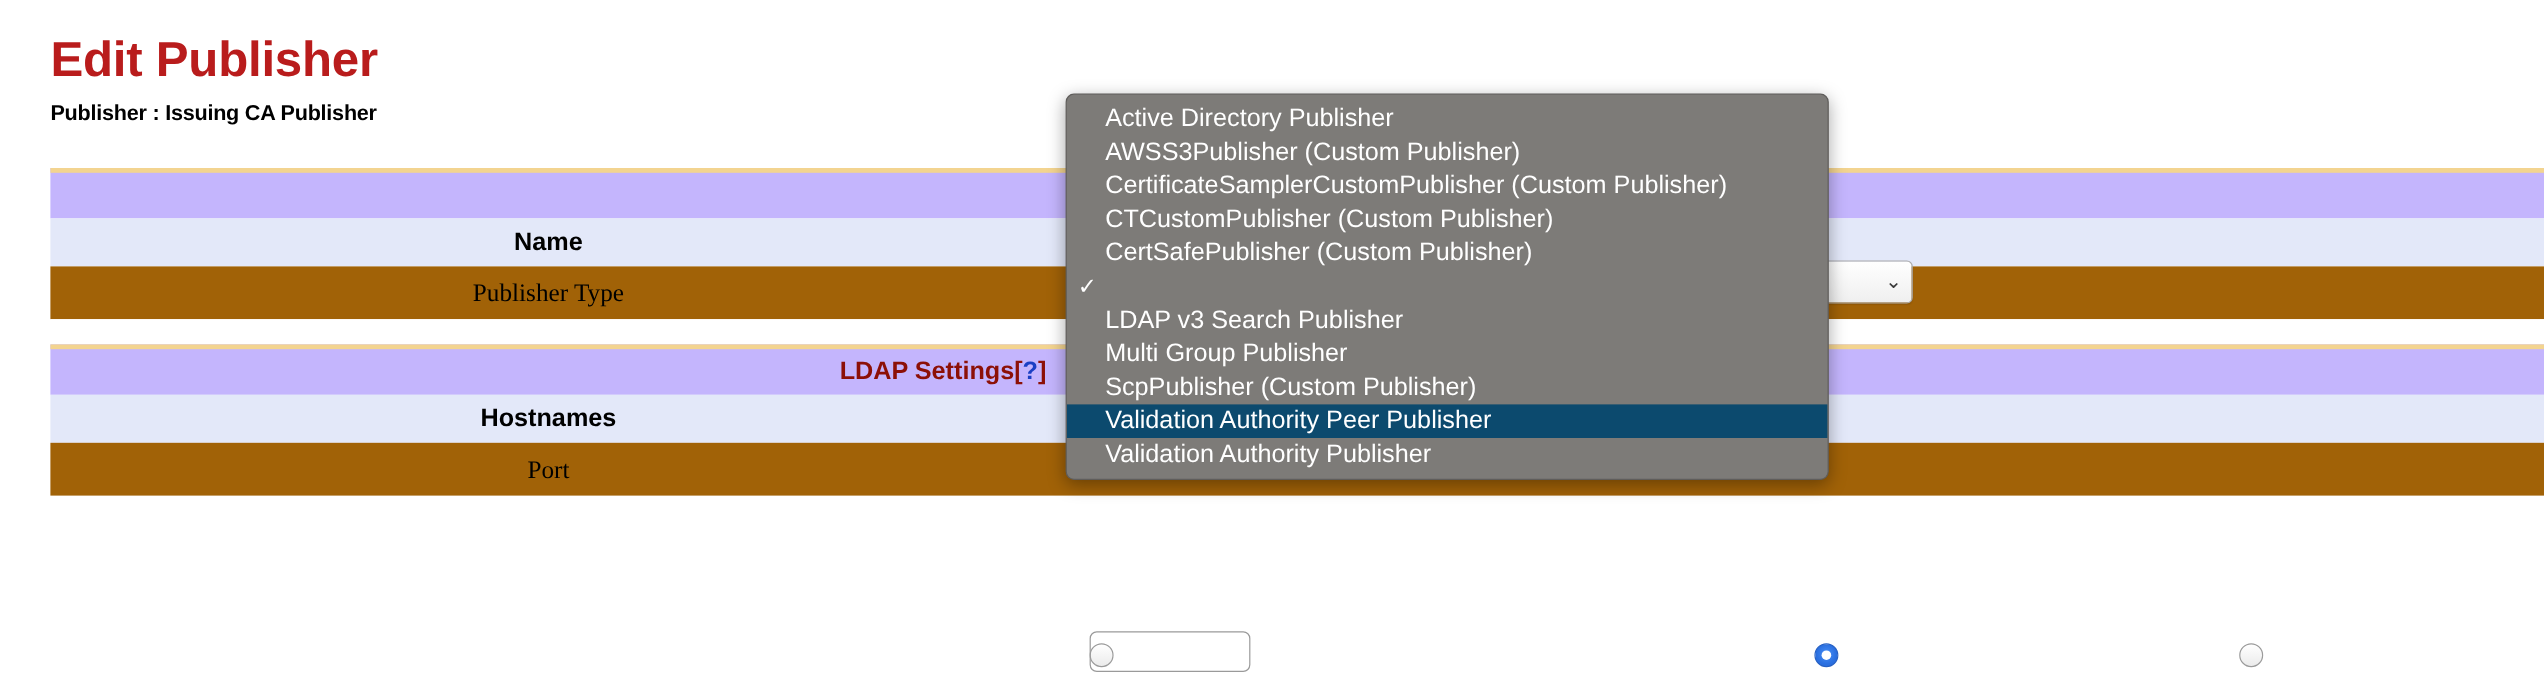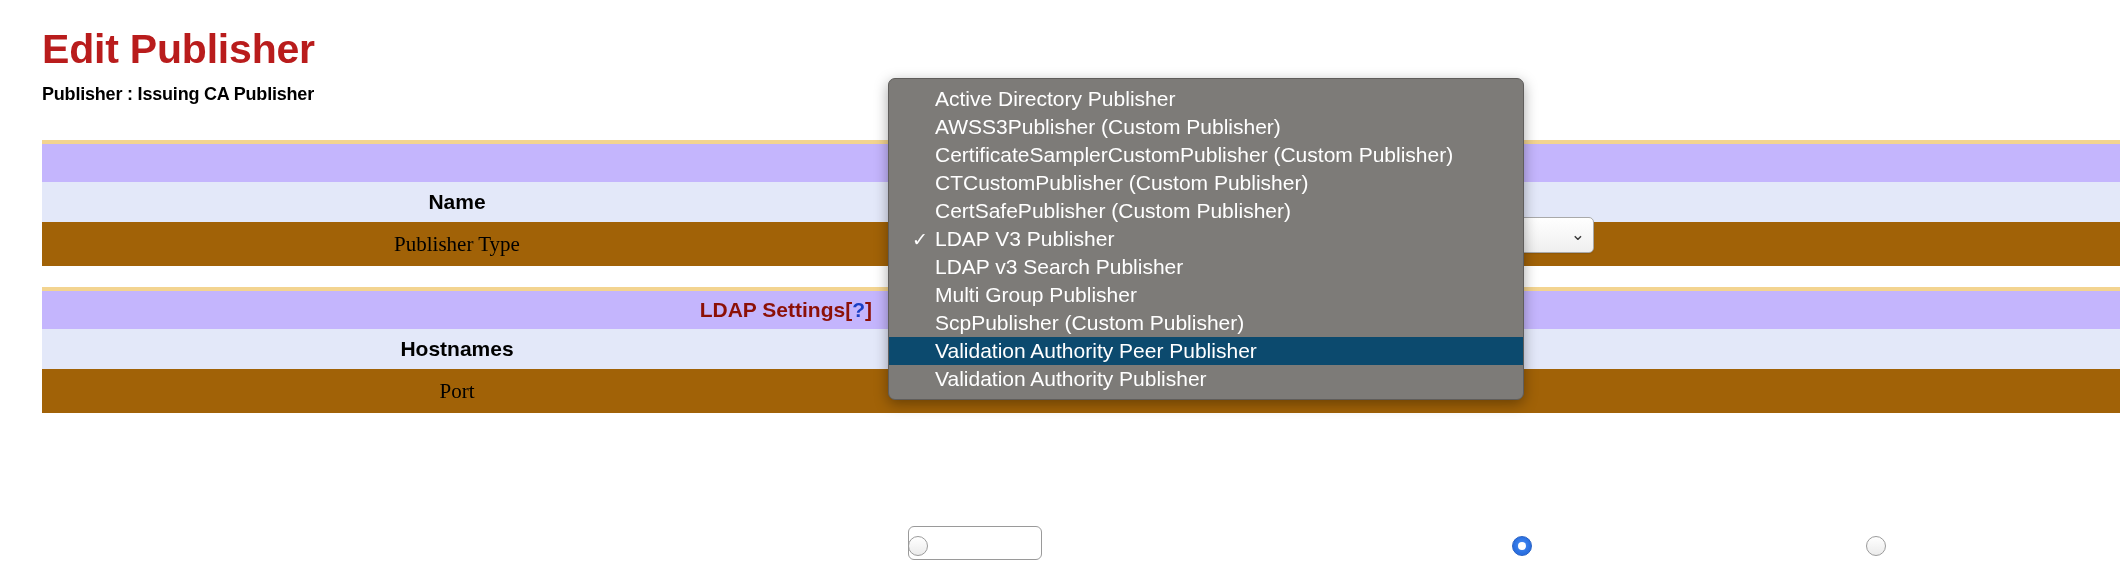--- a/index.html
+++ b/index.html
@@ -188,21 +188,21 @@
     box-sizing: border-box;
     overflow: hidden;
   }
   .menu-item {
     height: 28px;
     display: flex;
     align-items: center;
     font-size: 21px;
     color: #ffffff;
     white-space: nowrap;
-    padding-left: 16px;
+    padding-left: 2px;
     box-sizing: border-box;
   }
   .menu-item.highlighted {
     background: #0c4a6e;
   }
   .menu-check {
     width: 30px;
     flex: 0 0 30px;
     text-align: center;
     font-size: 19px;
@@ -285,21 +285,20 @@
     <div class="menu-item">
       <span class="menu-check"></span>
       <span class="menu-label">CTCustomPublisher (Custom Publisher)</span>
     </div>
     <div class="menu-item">
       <span class="menu-check"></span>
       <span class="menu-label">CertSafePublisher (Custom Publisher)</span>
     </div>
     <div class="menu-item">
       <span class="menu-check">✓</span>
-      <span class="menu-label">LDAP V3 Publisher</span>
     </div>
     <div class="menu-item">
       <span class="menu-check"></span>
       <span class="menu-label">LDAP v3 Search Publisher</span>
     </div>
     <div class="menu-item">
       <span class="menu-check"></span>
       <span class="menu-label">Multi Group Publisher</span>
     </div>
     <div class="menu-item">

